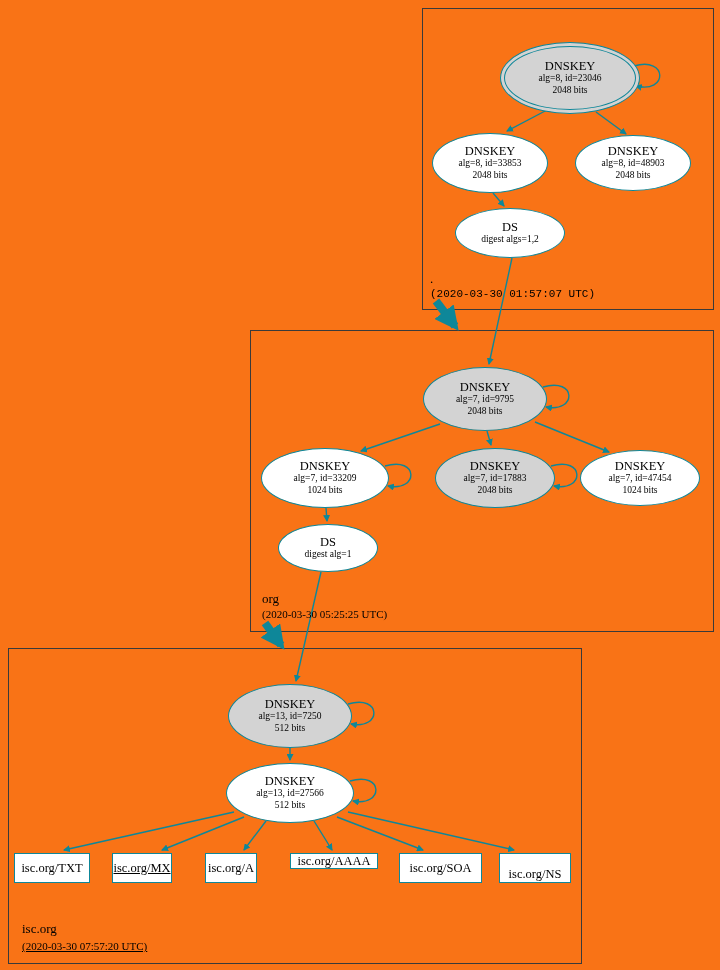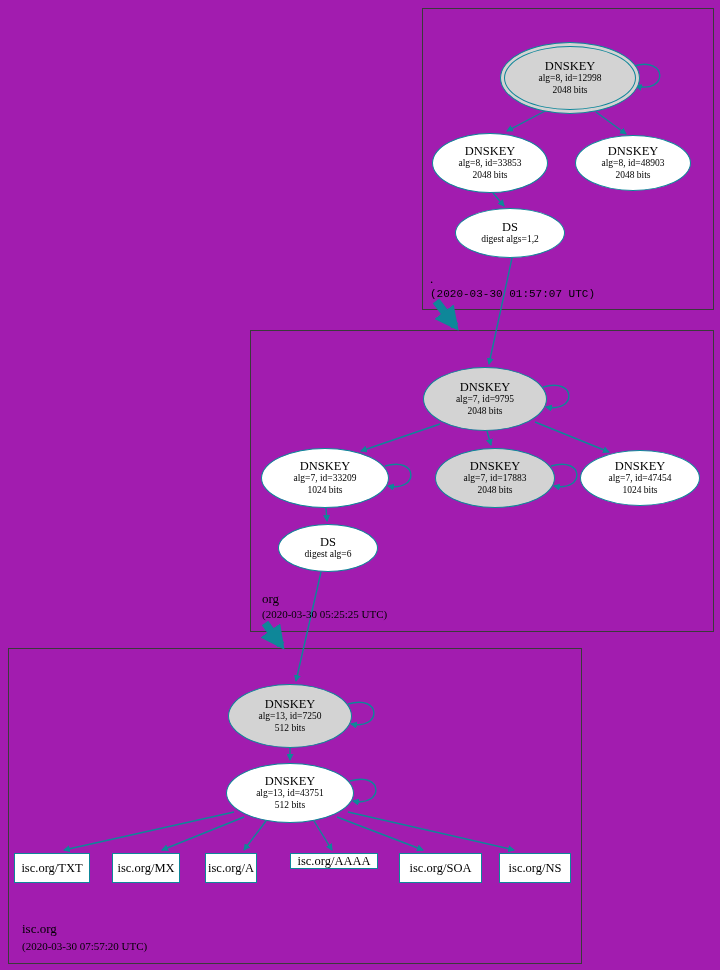--- a/index.html
+++ b/index.html
@@ -1,17 +1,17 @@
 <!DOCTYPE html>
 <html><head>
 <meta charset="utf-8">
 <style>
   html,body{margin:0;padding:0;background:#fff;}
   body{font-family:"Liberation Serif","DejaVu Serif",serif;color:#000;}
-  .canvas{position:relative;width:720px;height:970px;background:#a21caf;overflow:hidden;}
+  .canvas{position:relative;width:720px;height:970px;background:#f97316;overflow:hidden;}
   .zone-box{position:absolute;border:1px solid #3a3a3a;background:transparent;}
   .zone-name{position:absolute;font-size:13px;color:#000;}
   .zone-ts{position:absolute;font-size:11px;color:#000;}
   svg.edges{position:absolute;left:0;top:0;pointer-events:none;}
   .node{position:absolute;display:flex;flex-direction:column;align-items:center;justify-content:center;
         text-align:center;color:#000;box-sizing:border-box;}
   .ellipse{border:1.4px solid #0e8799;border-radius:50%;background:#fff;}
   .gray{background:#d3d3d3;}
   .double::after{content:"";position:absolute;inset:3px;border:1.3px solid #0e8799;border-radius:50%;pointer-events:none;}
   .rect{position:absolute;border:1.3px solid #0e8799;background:#fff;display:flex;align-items:center;
@@ -65,21 +65,21 @@
       <path d="M337 817 L423 850" marker-end="url(#arr)"></path>
       <path d="M348 812 L514 850" marker-end="url(#arr)"></path>
 
       <path d="M436 301 L455 326" stroke-width="8" marker-end="url(#arrBig)"></path>
       <path d="M265 623 L281 645" stroke-width="8" marker-end="url(#arrBig)"></path>
     </g>
   </svg>
 
   <div class="node ellipse gray double" style="left:500px;top:42px;width:140px;height:72px;">
     <div class="title">DNSKEY</div>
-    <div class="sub">alg=8, id=12998</div>
+    <div class="sub">alg=8, id=23046</div>
     <div class="sub">2048 bits</div>
   </div>
   <div class="node ellipse" style="left:432px;top:133px;width:116px;height:60px;">
     <div class="title">DNSKEY</div>
     <div class="sub">alg=8, id=33853</div>
     <div class="sub">2048 bits</div>
   </div>
   <div class="node ellipse" style="left:575px;top:135px;width:116px;height:56px;">
     <div class="title">DNSKEY</div>
     <div class="sub">alg=8, id=48903</div>
@@ -107,51 +107,51 @@
     <div class="sub">alg=7, id=17883</div>
     <div class="sub">2048 bits</div>
   </div>
   <div class="node ellipse" style="left:580px;top:450px;width:120px;height:56px;">
     <div class="title">DNSKEY</div>
     <div class="sub">alg=7, id=47454</div>
     <div class="sub">1024 bits</div>
   </div>
   <div class="node ellipse" style="left:278px;top:524px;width:100px;height:48px;">
     <div class="title">DS</div>
-    <div class="sub">digest alg=6</div>
+    <div class="sub">digest alg=1</div>
   </div>
   <div class="zone-name" style="left:262px;top:591px;">org</div>
   <div class="zone-ts" style="left:262px;top:608px;">(2020-03-30 05:25:25 UTC)</div>
 
   <div class="node ellipse gray" style="left:228px;top:684px;width:124px;height:64px;">
     <div class="title">DNSKEY</div>
     <div class="sub">alg=13, id=7250</div>
     <div class="sub">512 bits</div>
   </div>
   <div class="node ellipse" style="left:226px;top:763px;width:128px;height:60px;">
     <div class="title">DNSKEY</div>
-    <div class="sub">alg=13, id=43751</div>
+    <div class="sub">alg=13, id=27566</div>
     <div class="sub">512 bits</div>
   </div>
 
   <div class="rect" style="left:14px;top:853px;width:76px;height:30px;">
       <span>isc.org/TXT</span>
     </div>
-  <div class="rect" style="left:112px;top:853px;width:68px;height:30px;">
+  <div class="rect" style="left:112px;top:853px;width:60px;height:30px;text-decoration:underline;">
       <span>isc.org/MX</span>
     </div>
   <div class="rect" style="left:205px;top:853px;width:52px;height:30px;">
       <span>isc.org/A</span>
     </div>
   <div class="rect" style="left:290px;top:853px;width:88px;height:16px;">
       <span>isc.org/AAAA</span>
     </div>
   <div class="rect" style="left:399px;top:853px;width:83px;height:30px;">
       <span>isc.org/SOA</span>
     </div>
-  <div class="rect" style="left:499px;top:853px;width:72px;height:30px;">
+  <div class="rect" style="left:499px;top:853px;width:72px;height:30px;align-items:flex-end;">
       <span>isc.org/NS</span>
     </div>
 
   <div class="zone-name" style="left:22px;top:921px;">isc.org</div>
-  <div class="zone-ts" style="left:22px;top:940px;">(2020-03-30 07:57:20 UTC)</div>
+  <div class="zone-ts" style="left:22px;top:940px;text-decoration:underline;">(2020-03-30 07:57:20 UTC)</div>
 
 </div>
 
 </body></html>

